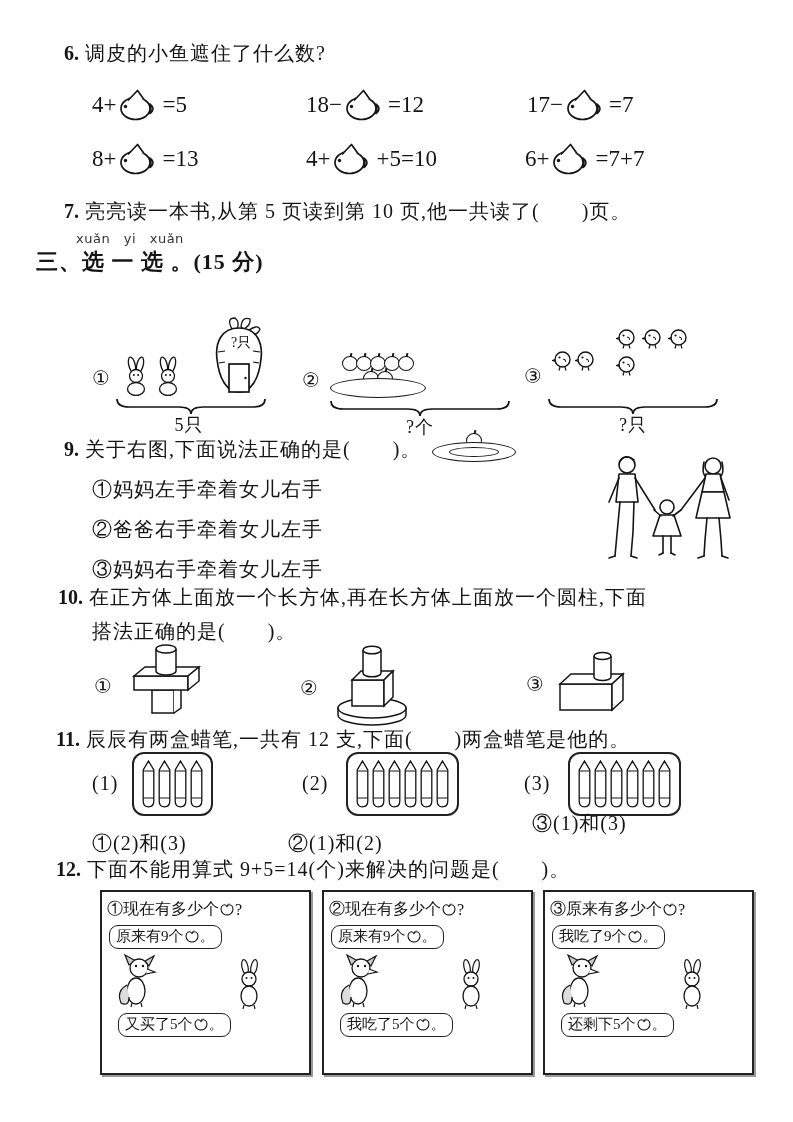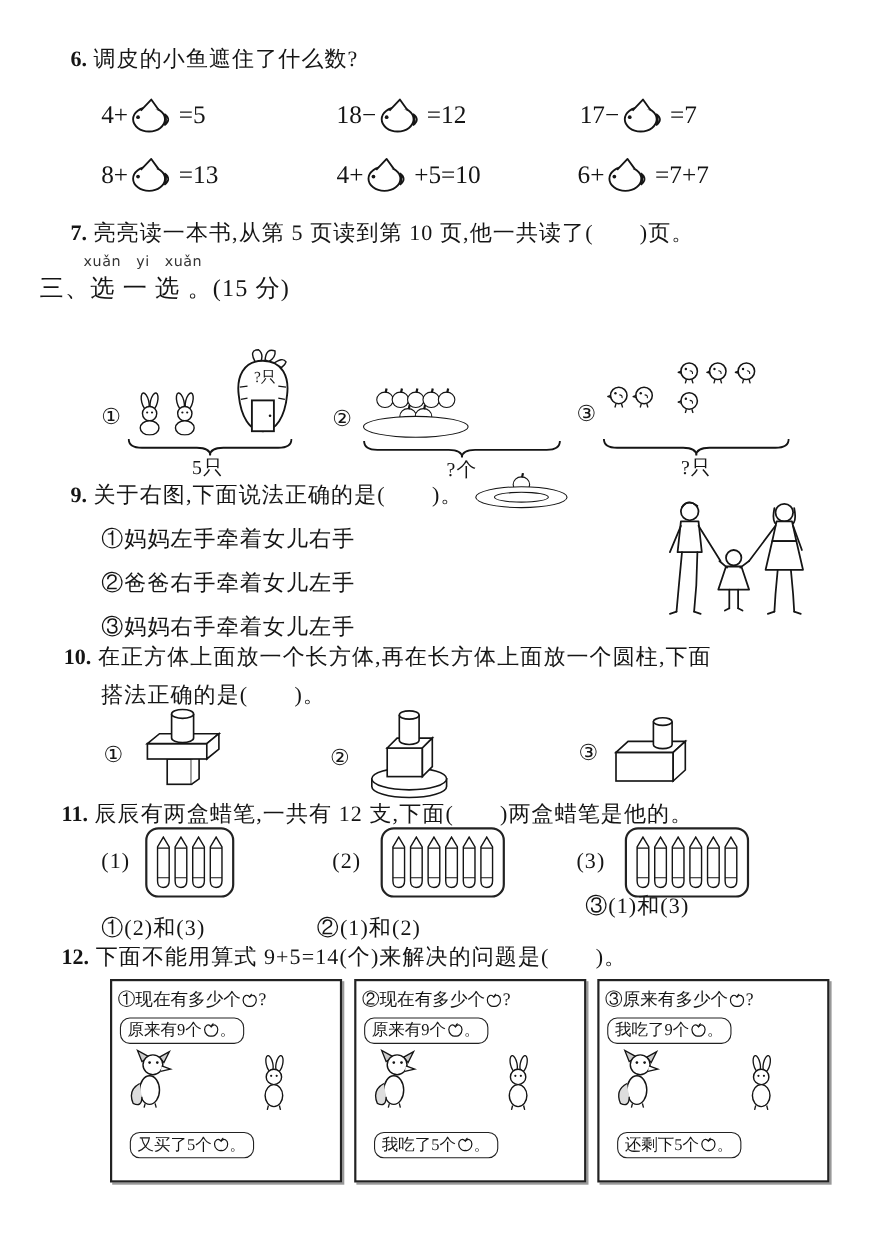--- a/index.html
+++ b/index.html
@@ -5,21 +5,21 @@
   * { margin:0; padding:0; box-sizing:border-box; }
   html,body { background:#fff; }
   .page {
     position:relative; width:793px; height:1122px; background:#fff;
     font-family:"Liberation Serif","DejaVu Serif",serif; color:#151515;
     overflow:hidden;
   }
   .abs { position:absolute; }
   .qline { font-size:20px; letter-spacing:1px; white-space:nowrap; }
   .qnum { font-weight:bold; margin-right:6px; letter-spacing:0; }
-  .sec-title { font-size:22px; font-weight:normal; letter-spacing:1px; white-space:nowrap; }
+  .sec-title { font-size:22px; font-weight:bold; letter-spacing:1px; white-space:nowrap; }
   .pinyin { font-size:13px; letter-spacing:.5px; word-spacing:9px; color:#333;
             font-family:"DejaVu Sans","Liberation Sans",sans-serif; }
   .eq { display:flex; align-items:center; font-size:23px; white-space:nowrap; }
   .eq svg { margin:0 2px; }
   .circled { font-size:20px; font-family:"DejaVu Sans",sans-serif; }
   .opt-text { font-size:20px; letter-spacing:1px; white-space:nowrap; }
   .caption { font-size:18px; text-align:center; letter-spacing:1px; }
   .brace-wrap { text-align:center; }
   .house-label { position:absolute; left:18px; top:18px; width:30px; text-align:center;
                  font-size:14px; letter-spacing:0; }
@@ -44,21 +44,21 @@
                 border:2px solid #222; border-radius:12px; background:#fff; }
   
   .panel { position:absolute; top:890px; width:211px; height:185px;
            border:2px solid #222; background:#fff; box-shadow:2px 2px 0 #999; }
   .p-title { display:flex; align-items:center; font-size:16px; letter-spacing:0;
              margin:7px 2px 0 5px; white-space:nowrap; }
   .bubble { display:inline-flex; align-items:center; border:1.6px solid #222;
             border-radius:9px; padding:1px 6px 2px; font-size:15px; background:#fff;
             white-space:nowrap; letter-spacing:0; }
   .b1 { margin:5px 0 0 7px; }
-  .b2 { margin:16px 0 0 16px;text-align:center; }
+  .b2 { margin:0 0 0 16px;text-align:center; }
   .p-animals { position:relative; height:62px; margin-top:2px; }
   .peach { vertical-align:-2px; margin:0 1px; }
 </style>
 </head>
 <body>
 
 <div class="page">
 
   <div class="abs qline" style="left:64px; top:40px;">
     <span class="qnum">6.</span><span>调皮的小鱼遮住了什么数?</span>

